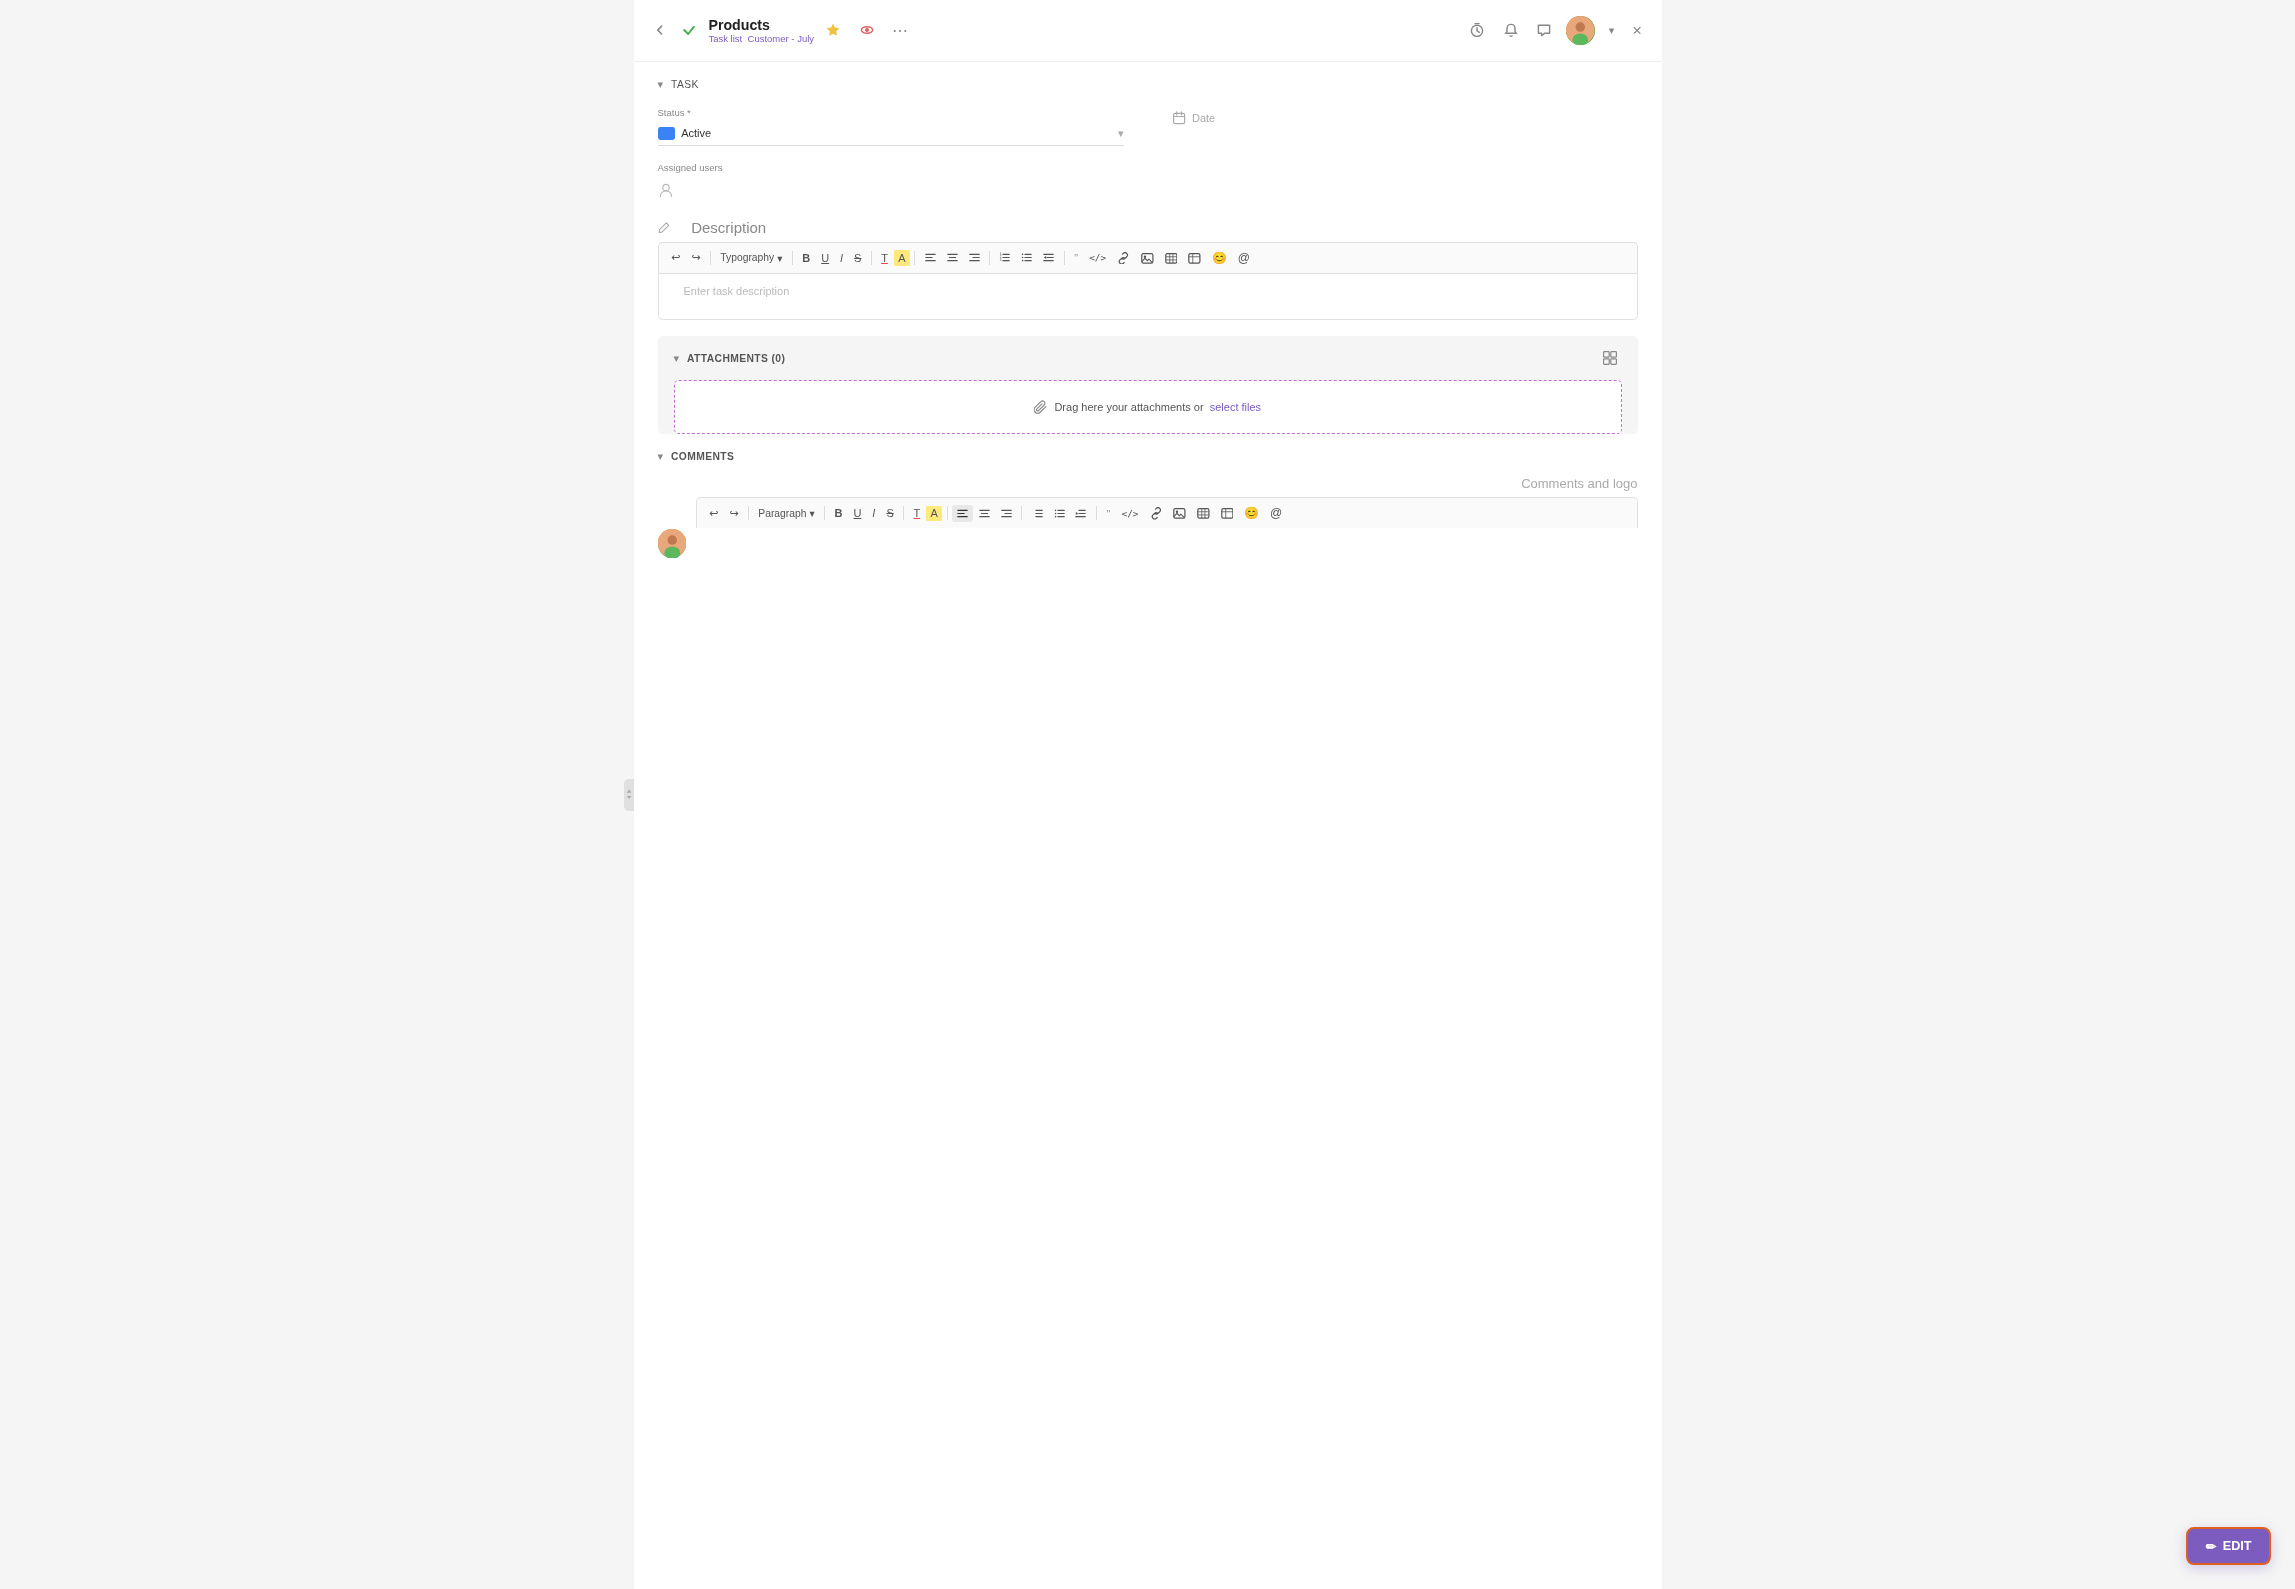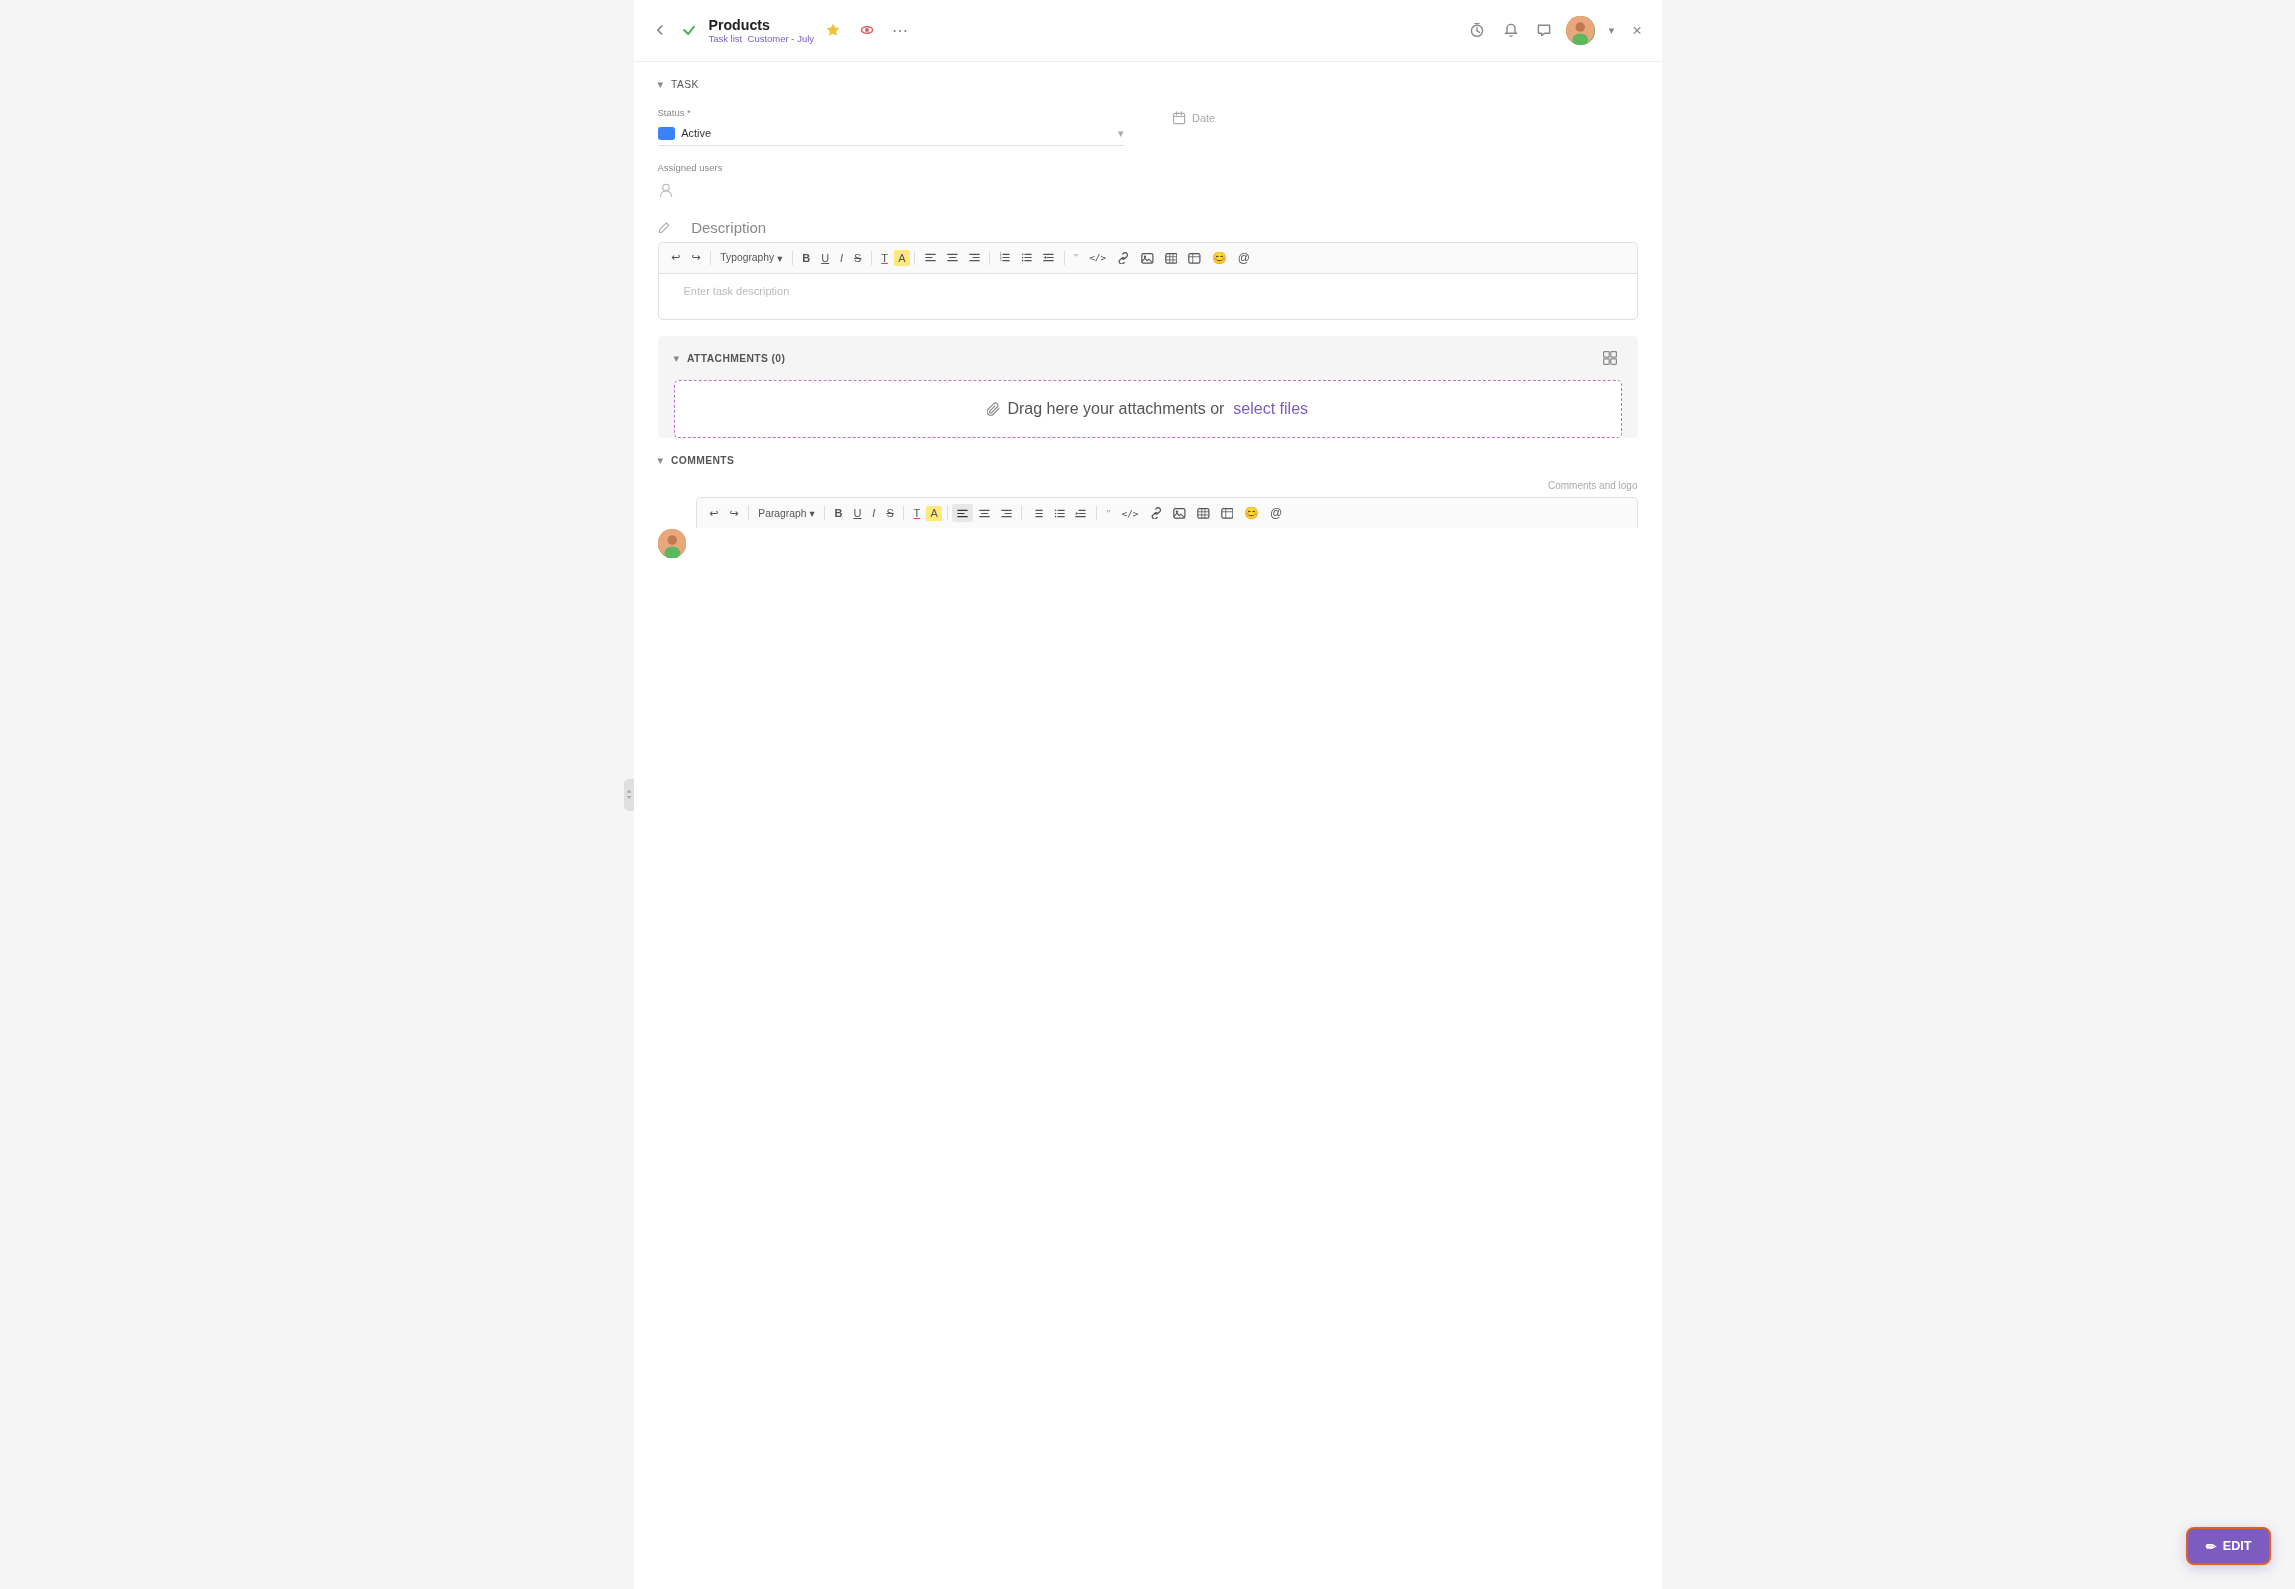--- a/index.html
+++ b/index.html
@@ -243,21 +243,21 @@
       border-radius: 4.7px;
       padding: 19px;
       display: flex;
       align-items: center;
       justify-content: center;
       gap: 6.3px;
       background: #fff;
       cursor: pointer;
     }
     .drop-zone-text {
-      font-size: 16px;
+      font-size: 11px;
       color: #555;
     }
     .drop-zone-link {
       color: #7c5cbf;
       text-decoration: none;
     }
 
     
     .comments-section {
       margin-bottom: 16px;
@@ -321,21 +321,21 @@
       cursor: pointer;
       display: flex;
       align-items: center;
       gap: 6.3px;
       box-shadow: 0 3.2px 12.7px rgba(124,92,191,0.3);
     }
 
     
     .comments-and-logo {
       text-align: right;
-      font-size: 10px;
+      font-size: 13px;
       color: #aaa;
       margin-bottom: 6.3px;
     }
 
     
     .sidebar-handle {
       position: absolute;
       left: -9.5px;
       top: 50%;
       transform: translateY(-50%);

